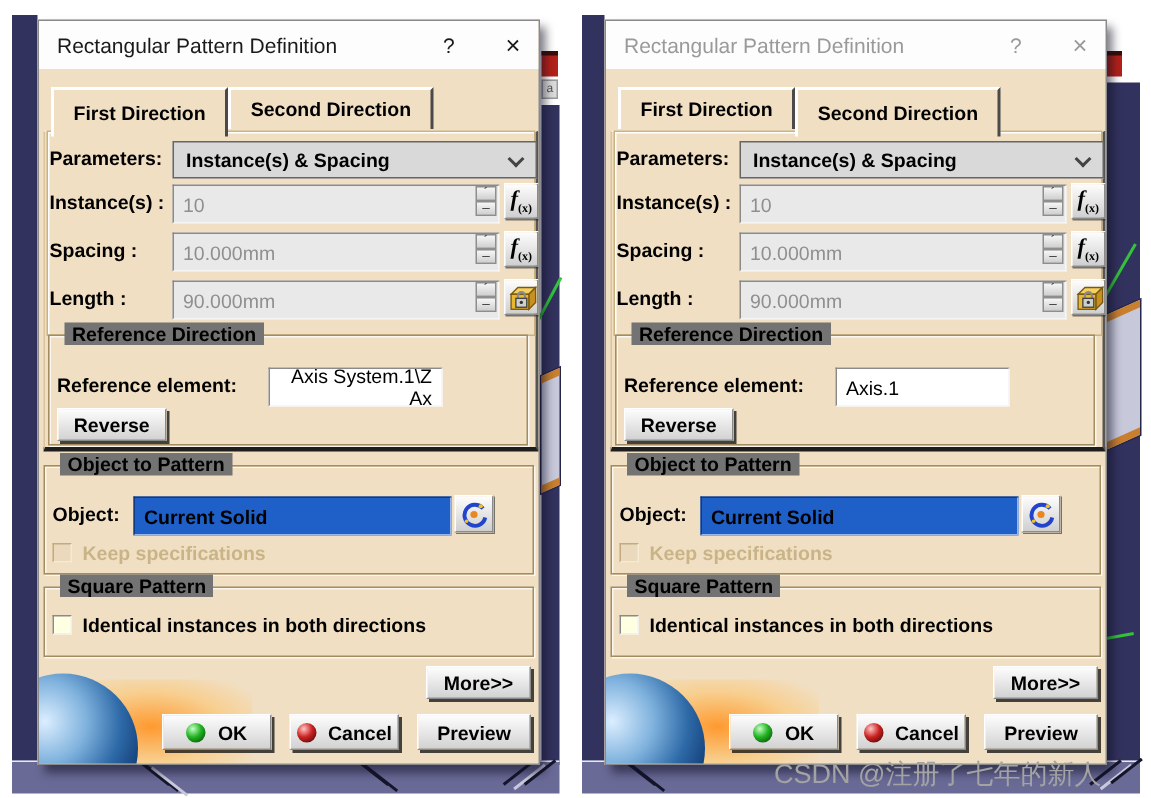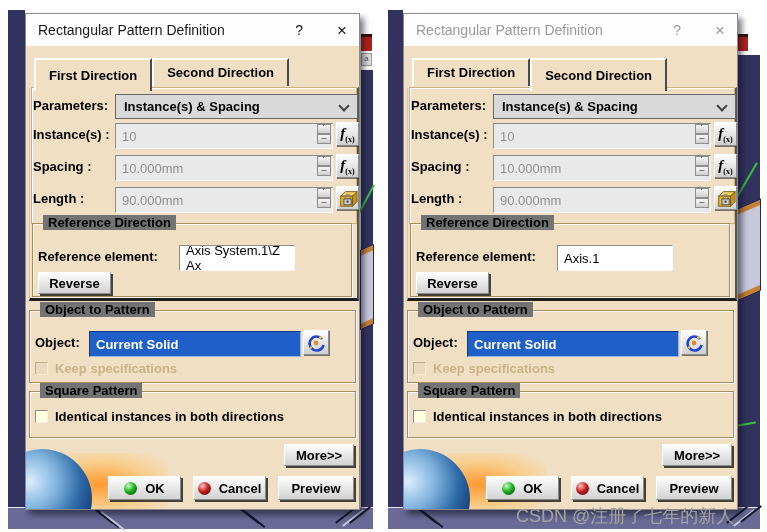--- a/index.html
+++ b/index.html
@@ -47,21 +47,21 @@
 
   .lab { position:absolute; font-weight:600; white-space:nowrap; }
   .dd { position:absolute; background:#d9d9d9; border:1px solid #666;
         font-weight:600; display:flex; align-items:center; padding:0 8px; }
   .chev { position:absolute; right:9px; top:7px; width:8px; height:8px;
           border-left:2px solid #444; border-bottom:2px solid #444; transform:rotate(-45deg); }
   .fld { position:absolute; background:#e9e9e9; color:#8f8f8f;
          border:1px solid; border-color:#8a8a8a #f6f6f6 #f6f6f6 #8a8a8a;
          display:flex; align-items:center; padding:12px 6px; }
   .fld.white { background:#fff; color:#000; }
-  .fld.sel { background:#1f5fc8; color:#ffffff; border-color:#123a80 #9ab6e8 #9ab6e8 #123a80; font-weight:600; }
+  .fld.sel { background:#1f5fc8; color:#000000; border-color:#123a80 #9ab6e8 #9ab6e8 #123a80; font-weight:600; }
 
   .spin { position:absolute; width:14px; height:20px; }
   .spin span { display:block; width:14px; height:10px; background:linear-gradient(#f7f7f7,#cfcfcf);
                border:1px solid #8e8e8e; font-size:9px; line-height:7px; text-align:center; color:#333; }
   .icon-btn { position:absolute; background:linear-gradient(180deg,#fdfdfd,#cfcfcf);
               border:1px solid #8a8a8a; border-top-color:#fff; border-left-color:#fff;
               box-shadow:1px 1px 0 rgba(40,40,40,.6);
               display:flex; align-items:center; justify-content:center; }
   .fx { font-family:"Liberation Serif", serif; font-style:italic; font-weight:700; font-size:15px; }
   .fx sub { font-size:8px; font-style:normal; font-weight:600; }
@@ -178,21 +178,21 @@
         <path d="M8,12 v-2 a2.6,2.6 0 0 1 5.2,0 v2" fill="none" stroke="#8a8a8a" stroke-width="1.6"></path>
         <rect x="6.5" y="12" width="8" height="6.5" fill="#cfcfcf" stroke="#444" stroke-width="1"></rect>
         <circle cx="10.5" cy="15" r="1.2" fill="#333"></circle>
       </svg>
     </div>
 
     <div class="group" style="left:6px; top:209px; width:320px; height:74px;">
       <span class="legend">Reference Direction</span>
     </div>
     <span class="lab" style="left:12px; top:235px;">Reference element:</span>
-    <div class="fld white" style="left:153px; top:231px; width:116px; height:17px;">
+    <div class="fld white" style="left:153px; top:231px; width:116px; height:17px;text-align:right;">
       <span>Axis System.1\Z Ax</span>
     </div>
     <div class="btn" style="left:12px; top:258px; width:73px; height:22px;">
       <span>Reverse</span>
     </div>
 
     <div class="group" style="left:3px; top:296px; width:327px; height:73px;">
       <span class="legend">Object to Pattern</span>
     </div>
     <span class="lab" style="left:9px; top:321px;">Object:</span>

